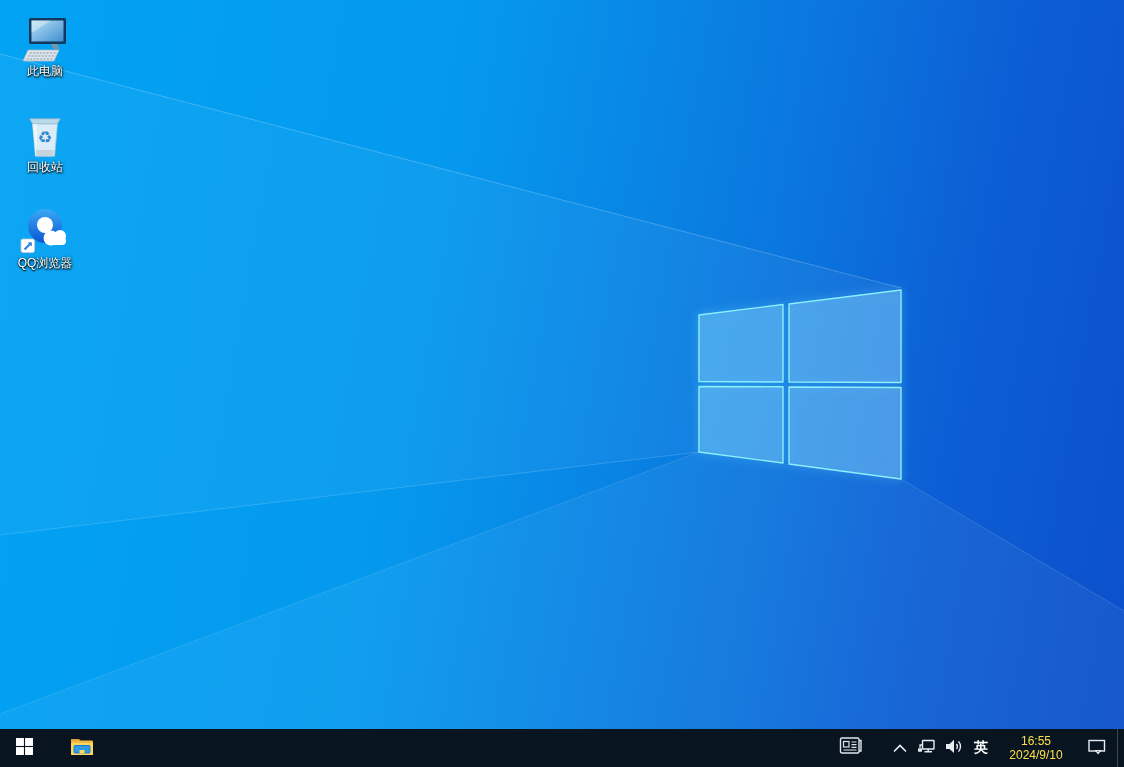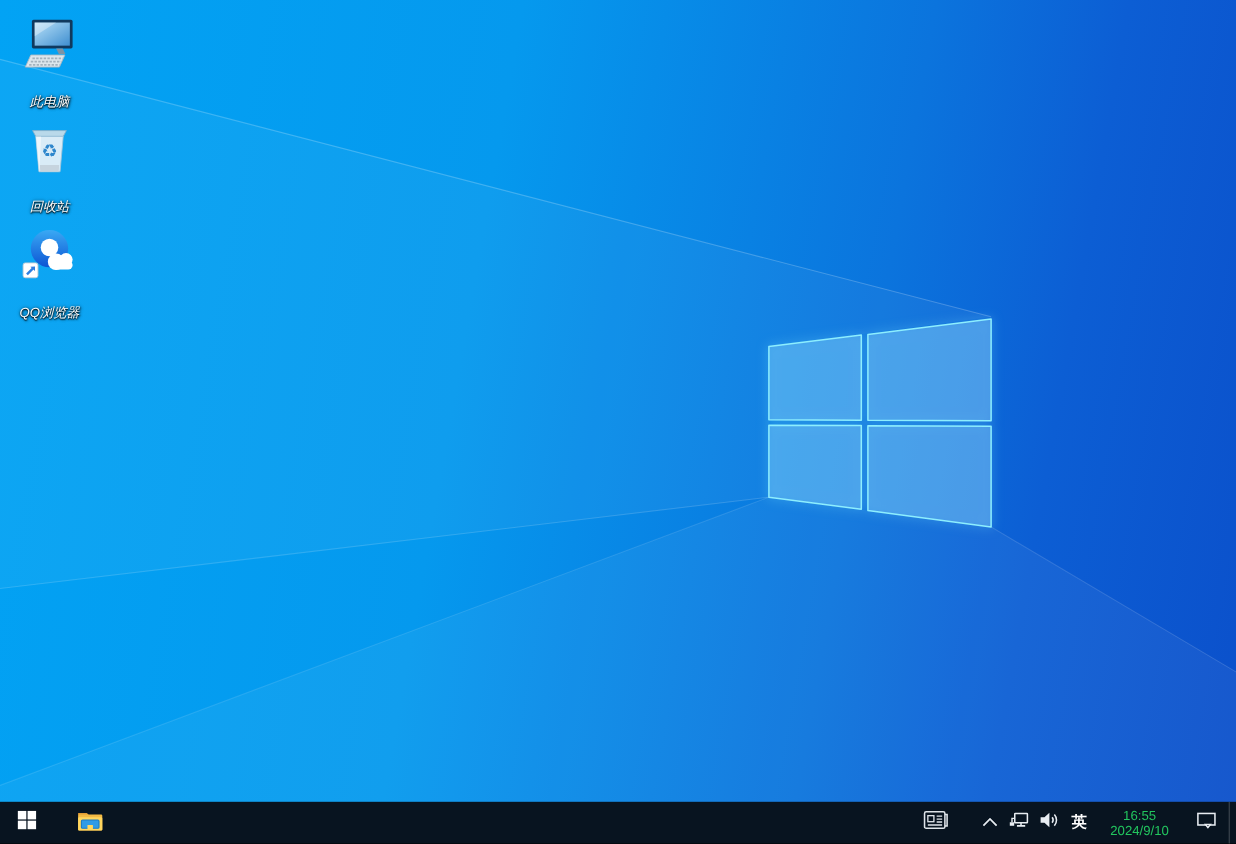--- a/index.html
+++ b/index.html
@@ -20,24 +20,23 @@
   }
 
   
   .icon-col { position:absolute; left:6px; top:6px; width:78px; }
   .dicon {
     width:78px; display:flex; flex-direction:column; align-items:center;
     margin-bottom:0; cursor:pointer;
   }
   .dicon .art { height:54px; display:flex; align-items:flex-end; justify-content:center; }
   .dicon .cap {
-    margin-top:21px; font-size:12px; line-height:14px; color:#fff; text-align:left;
+    margin-top:0; font-size:12px; line-height:14px; color:#fff; text-align:left;
     text-shadow:0 1px 1px rgba(0,0,0,.9), 0 0 3px rgba(0,0,0,.65), 1px 1px 2px rgba(0,0,0,.7);
     white-space:nowrap;
-    font-style:italic;
   }
   .dicon.pc  { position:absolute; top:4px;  left:0; }
   .dicon.bin { position:absolute; top:100px; left:0; }
   .dicon.qq  { position:absolute; top:196px; left:0; }
 
   
   .taskbar {
     position:absolute; left:0; top:729px; width:1124px; height:38px;
     background:#081420; display:flex; align-items:stretch; color:#e8edf2;
   }
@@ -47,21 +46,21 @@
   .start { width:48px; }
   .pinned { width:48px; margin-left:10px; }
   .tray { margin-left:auto; display:flex; align-items:stretch; }
   .news { width:40px; margin-right:16px; }
   .chev { width:26px; }
   .net  { width:27px; }
   .vol  { width:27px; }
   .ime  { width:28px; font-size:14px; font-weight:700; color:#fff; }
   .clock {
     width:82px; display:flex; flex-direction:column; align-items:center; justify-content:center;
-    font-size:12px; line-height:14px; color:#22c55e; cursor:pointer;
+    font-size:12px; line-height:14px; color:#fde047; cursor:pointer;
   }
   .action { width:40px; }
   .showdesk { width:7px; border-left:1px solid rgba(255,255,255,.22); cursor:pointer; }
 </style>
 </head>
 <body>
 
 <div class="desktop">
 
   <svg class="beams" viewBox="0 0 1124 729">

